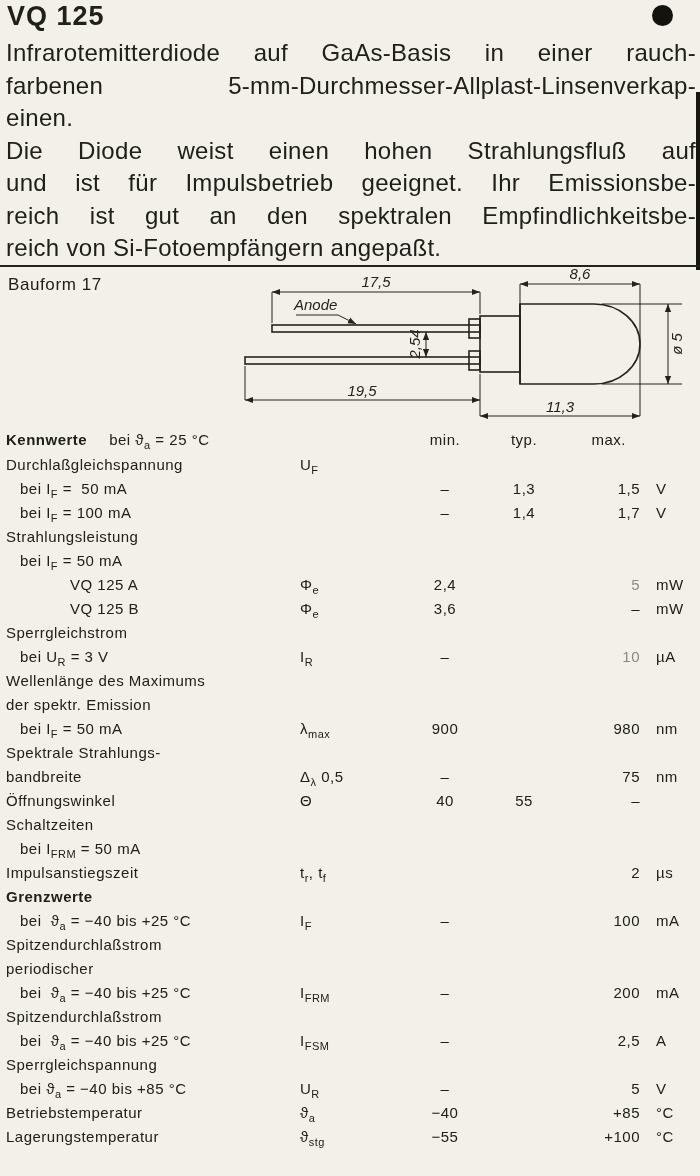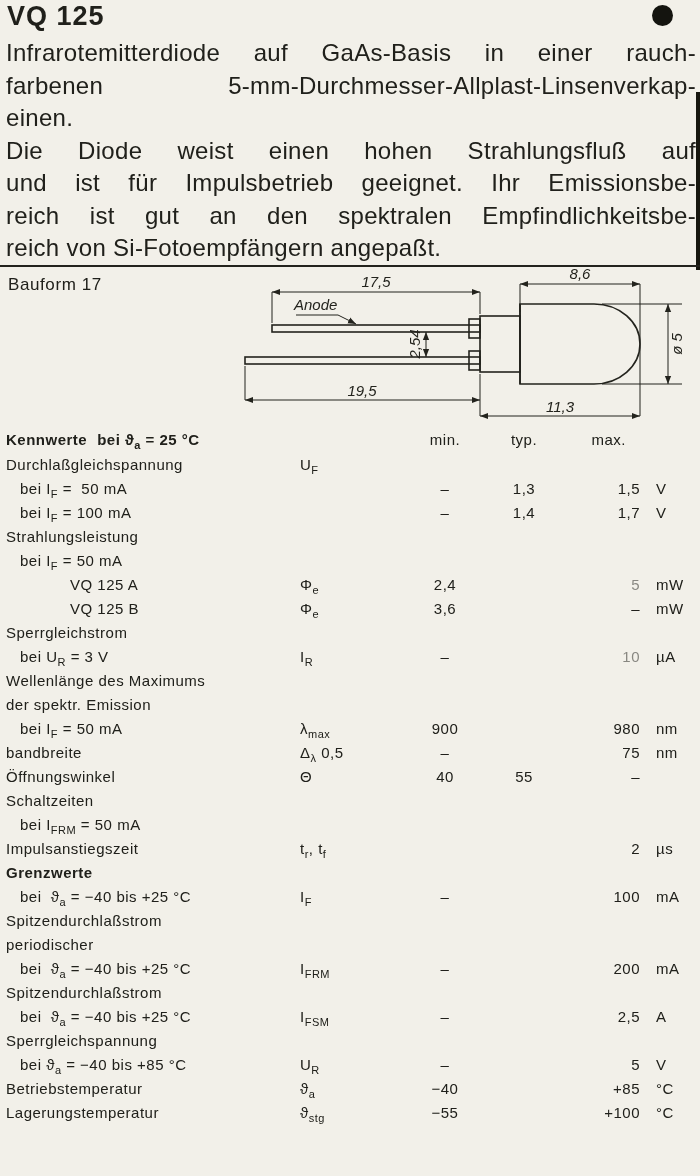--- a/index.html
+++ b/index.html
@@ -15,21 +15,21 @@
   .para{position:absolute;left:6px;top:37px;width:690px;font-size:24px;line-height:32.5px;letter-spacing:.3px}
   .pline{white-space:normal}
   .just{text-align:justify;text-align-last:justify;text-justify:inter-word}
   .rule{position:absolute;left:0;top:265px;width:700px;height:0;border-top:2px solid #23231d}
   .bauform{position:absolute;left:8px;top:275px;font-size:17px;letter-spacing:.6px}
   .drawing{position:absolute;left:236px;top:268px}
   .drawing text{font-style:italic;font-size:15px;fill:#23231d;stroke:none}
   .table{position:absolute;left:6px;top:431px;width:692px;font-size:15px;letter-spacing:.5px}
   .thead{display:flex;height:25px}
   .hk{font-weight:700}
-  .cond{margin-left:10px;font-weight:700}
+  .cond{margin-left:22px;font-weight:400}
   .h-label{width:402px;white-space:pre}
   .trow{display:flex;height:24px;align-items:flex-start}
   .c{display:block}
   .lbl{width:288px;white-space:pre}
   .ind1{padding-left:14px}
   .ind2{padding-left:64px}
   .bold{font-weight:700}
   .sym{width:114px;padding-left:6px;white-space:pre}
   .min{width:74px;text-align:center}
   .typ{width:84px;text-align:center}
@@ -202,20 +202,28 @@
       </div>
       <div class="trow">
         <span class="c lbl ind1">bei I<sub>F</sub> = 50 mA</span>
         <span class="c sym">λ<sub>max</sub></span>
         <span class="c min">900</span>
         <span class="c typ"></span>
         <span class="c max">980</span>
         <span class="c unit">nm</span>
       </div>
       <div class="trow">
+        <span class="c lbl">Spektrale Strahlungs-</span>
+        <span class="c sym"></span>
+        <span class="c min"></span>
+        <span class="c typ"></span>
+        <span class="c max"></span>
+        <span class="c unit"></span>
+      </div>
+      <div class="trow">
         <span class="c lbl">bandbreite</span>
         <span class="c sym">Δ<sub>λ</sub> 0,5</span>
         <span class="c min">–</span>
         <span class="c typ"></span>
         <span class="c max">75</span>
         <span class="c unit">nm</span>
       </div>
       <div class="trow">
         <span class="c lbl">Öffnungswinkel</span>
         <span class="c sym">Θ</span>

